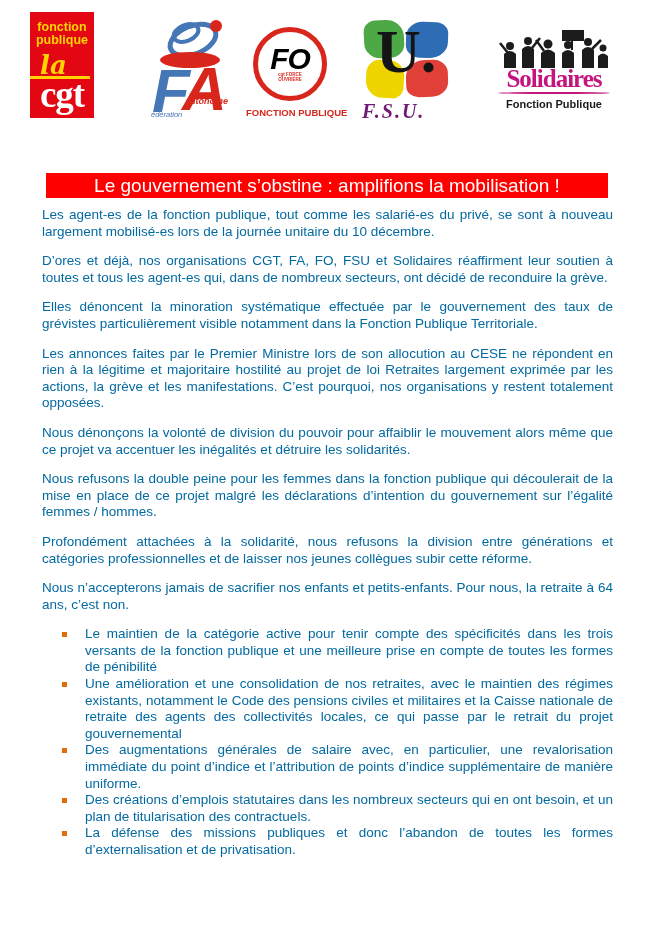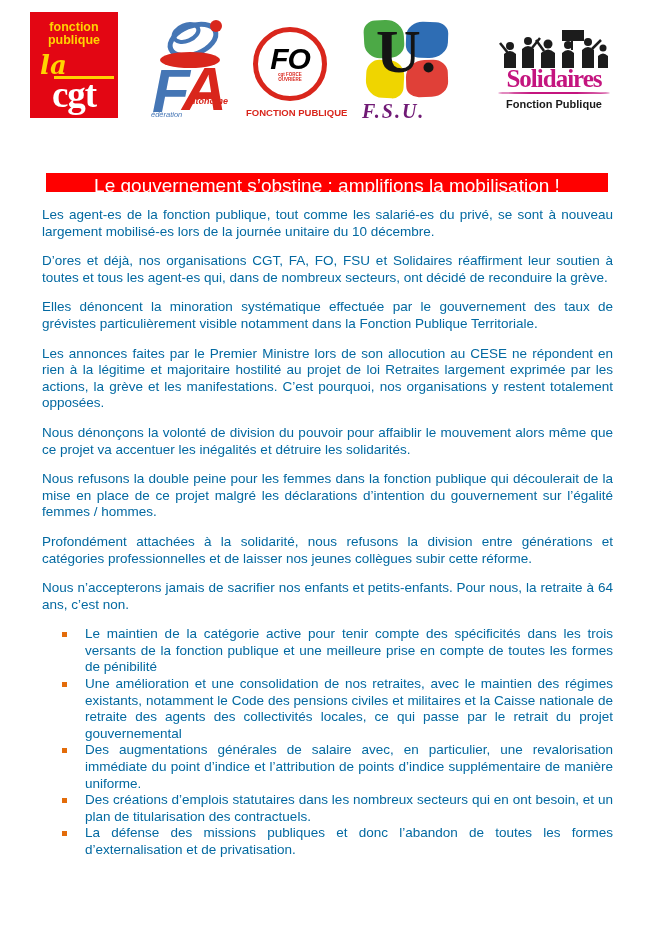--- a/index.html
+++ b/index.html
@@ -5,21 +5,21 @@
   html,body{margin:0;padding:0;background:#888;}
   .page{
     position:relative;width:655px;height:933px;margin:0 auto;background:#ffffff;
     font-family:"Liberation Sans", sans-serif;overflow:hidden;
   }
 
   
   .logo{position:absolute;}
 
   
-  .cgt{left:30px;top:12px;width:88px;height:106px;background:#E30613;color:#FFD400;
+  .cgt{left:30px;top:12px;width:64px;height:106px;background:#E30613;color:#FFD400;
        display:flex;flex-direction:column;align-items:center;}
   .cgt-fp{font-weight:bold;font-size:12.5px;line-height:13px;text-align:center;margin-top:9px;letter-spacing:0;}
   .cgt-la{font-family:"DejaVu Serif", serif;font-style:italic;font-weight:bold;
           font-size:26px;line-height:22px;margin-top:7px;align-self:flex-start;margin-left:10px;}
   .cgt-rule{width:60px;height:3px;background:#FFD400;margin-top:0;align-self:flex-end;margin-right:4px;}
   .cgt-main{color:#ffffff;font-weight:bold;font-size:37px;line-height:32px;letter-spacing:-1px;margin-top:0;font-family:Liberation Serif, serif;}
 
   
   .fa{left:146px;top:14px;width:92px;height:110px;}
 
@@ -46,21 +46,21 @@
 
   
   .sol{left:496px;top:28px;width:116px;text-align:center;}
   .sol-name{font-family:"Liberation Serif", serif;font-weight:bold;font-size:25px;line-height:22px;
             color:#C4157F;letter-spacing:-1px;margin-top:-4px;}
   .sol-rule{height:2px;background:#C4157F;border-radius:50%;margin:2px 2px 4px 2px;}
   .sol-caption{font-weight:bold;font-size:11px;color:#1a1a1a;letter-spacing:0;}
 
   
   .banner{
-    position:absolute;left:46px;top:173px;width:562px;height:19px;background:#FF0000;
+    position:absolute;left:46px;top:173px;width:562px;height:25px;background:#FF0000;
     color:#ffffff;font-size:19px;line-height:25px;text-align:center;white-space:nowrap;
   }
 
   
   .body-text{position:absolute;left:42px;top:207px;width:571px;color:#0369a1;}
   .body-text p{font-size:13.5px;line-height:16.6px;text-align:justify;margin:0 0 13px 0;}
   .body-text ul{list-style:none;margin:2px 0 0 0;padding:0 0 0 20px;}
   .body-text li{position:relative;padding-left:23px;font-size:13.5px;line-height:16.6px;text-align:justify;}
   .body-text li::before{content:"";position:absolute;left:0;top:6px;width:5px;height:5px;background:#E36C0A;}
 </style>

